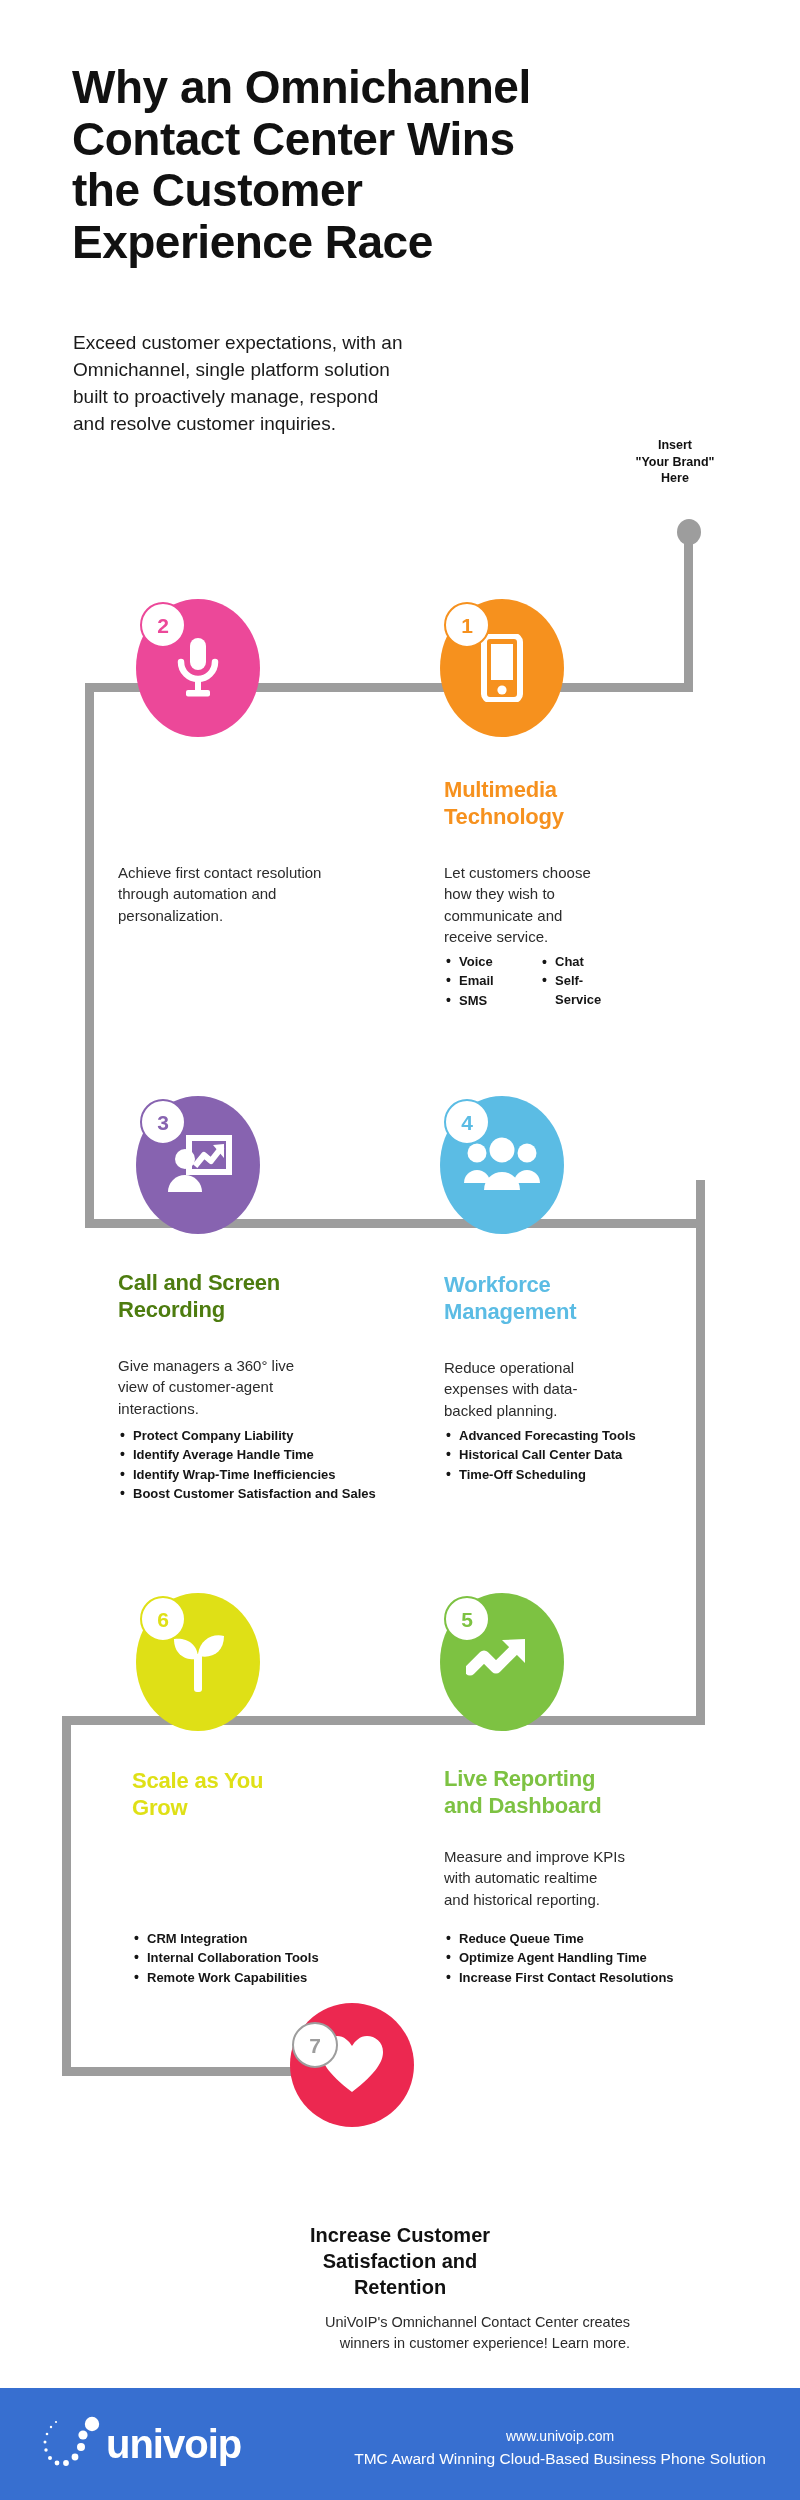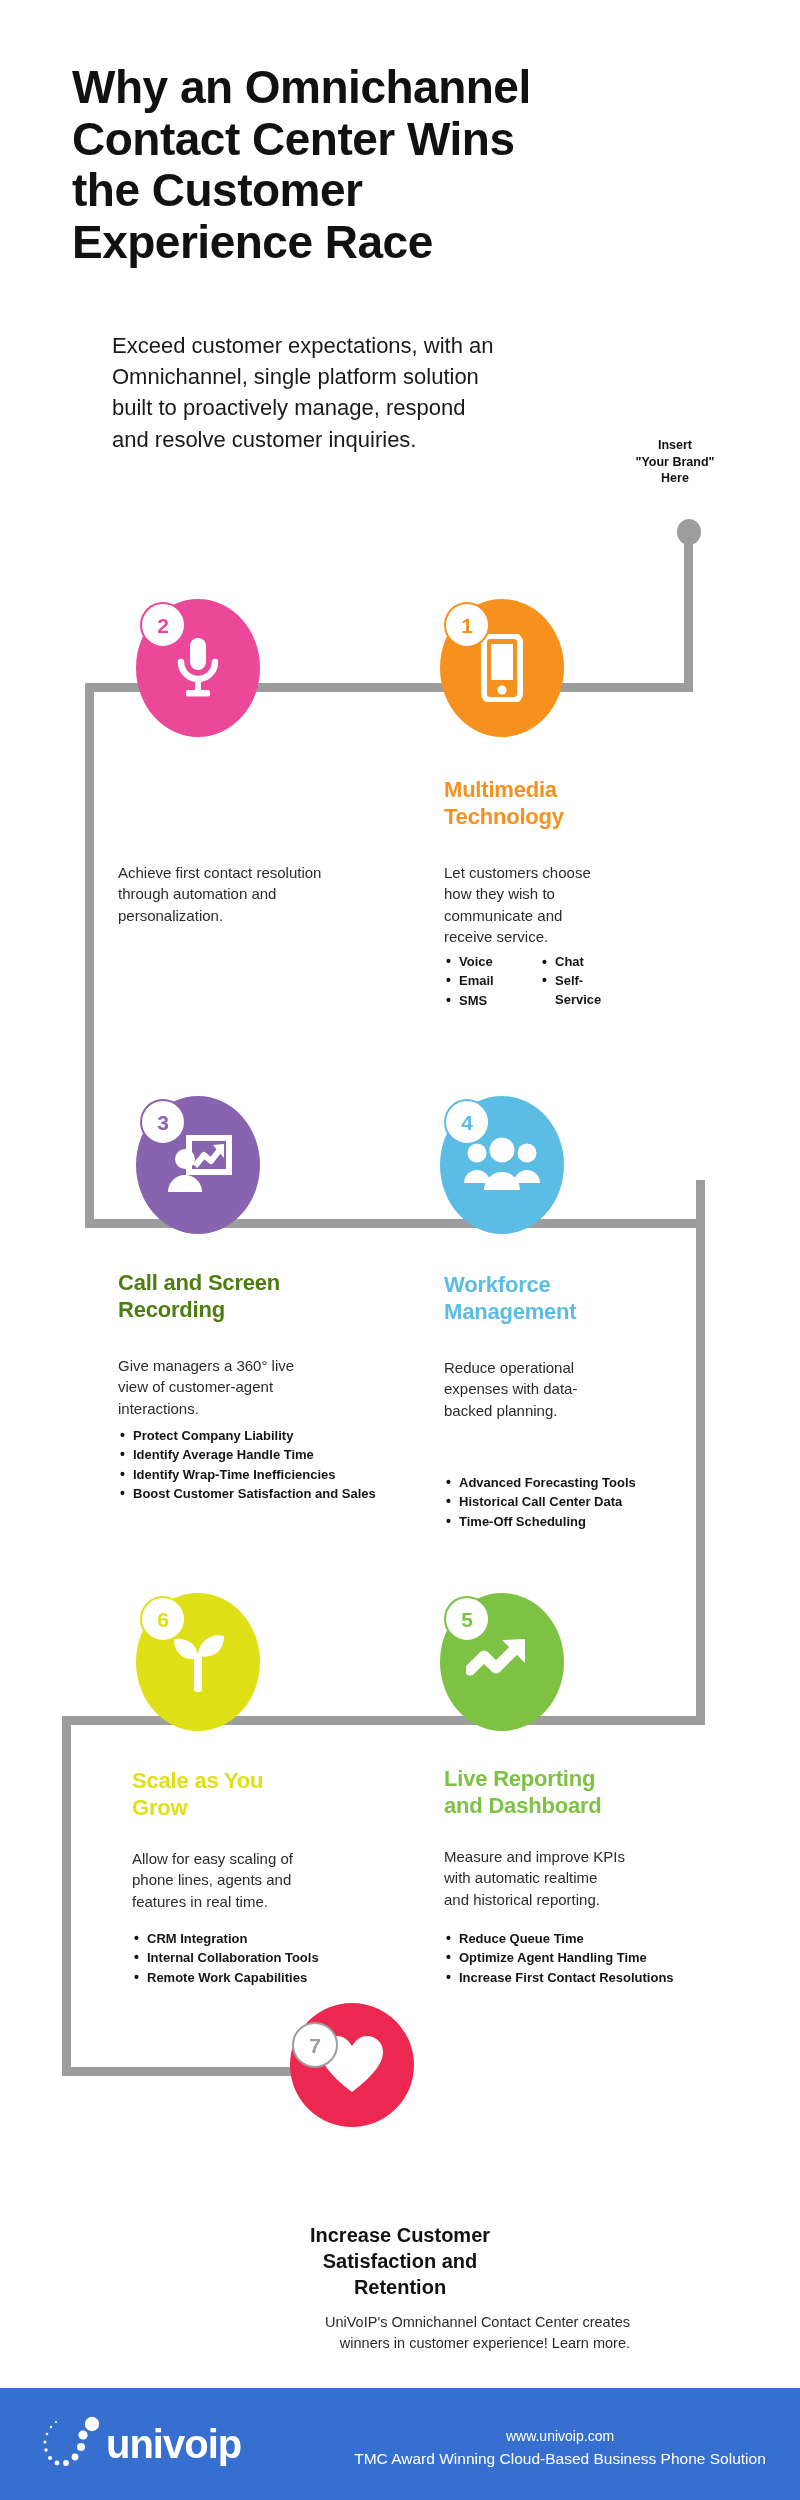--- a/index.html
+++ b/index.html
@@ -28,26 +28,25 @@
     font-weight: 700;
     letter-spacing: -0.5px;
     color: #111111;
     white-space: pre-line;
   }
   .hero-sub {
     position: absolute;
     left: 73px;
     top: 330px;
     width: 530px;
-    font-size: 22px;
+    font-size: 19px;
     line-height: 1.42;
     font-weight: 400;
     color: #1a1a1a;
     white-space: pre-line;
-    margin-left: 39px;
   }
 
   
   .brand-note {
     position: absolute;
     left: 610px;
     top: 437px;
     width: 130px;
     text-align: center;
     font-size: 12.5px;
@@ -317,41 +316,38 @@
     </svg>
   </div>
   <div class="badge" style="left:444px; top:1099px; color:#5BBCE4;">
     <span>4</span>
   </div>
   <h2 class="sect-title" style="left:444px; top:1272px; width:240px; color:#5BBCE4;">Workforce
 Management</h2>
   <p class="sect-body" style="left:444px; top:1357px; width:200px;">Reduce operational
 expenses with data-
 backed planning.</p>
-  <ul class="sect-list" style="left:444px; top:1427px; width:260px;margin-top:47px;">
+  <ul class="sect-list" style="left:444px; top:1427px; width:260px;">
     <li>Advanced Forecasting Tools</li>
     <li>Historical Call Center Data</li>
     <li>Time-Off Scheduling</li>
   </ul>
 
   <div class="node" style="left:136px; top:1593px; background:#DFE016;">
     <svg width="66" height="68" viewBox="0 0 66 68">
       <path d="M33 30 C33 16 21 9 9 11 C9 27 21 33 33 31 Z" fill="#fff"></path>
       <path d="M33 26 C35 12 47 5 59 8 C59 24 47 31 34 28 Z" fill="#fff"></path>
       <rect x="29" y="26" width="8" height="38" rx="3" fill="#fff"></rect>
     </svg>
   </div>
   <div class="badge" style="left:140px; top:1596px; color:#DFE016;">
     <span>6</span>
   </div>
   <h2 class="sect-title" style="left:132px; top:1768px; width:220px; color:#DFE016;">Scale as You
 Grow</h2>
-  <p class="sect-body" style="left:132px; top:1848px; width:230px;">Allow for easy scaling of
-phone lines, agents and
-features in real time.</p>
   <ul class="sect-list" style="left:132px; top:1930px; width:250px;">
     <li>CRM Integration</li>
     <li>Internal Collaboration Tools</li>
     <li>Remote Work Capabilities</li>
   </ul>
 
   <div class="node" style="left:440px; top:1593px; background:#7DC242;">
     <svg width="72" height="50" viewBox="0 0 72 50">
       <polyline points="4,33 18,19 30,31 52,9" fill="none" stroke="#fff" stroke-width="11" stroke-linejoin="round" stroke-linecap="round"></polyline>
       <polygon points="59,2 59,26 36,3" fill="#fff"></polygon>

